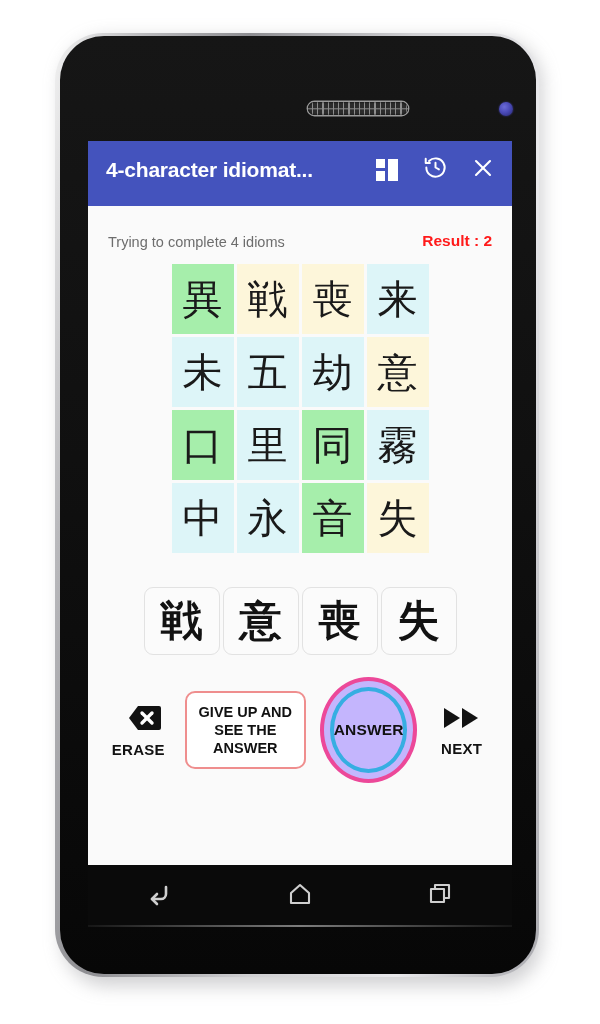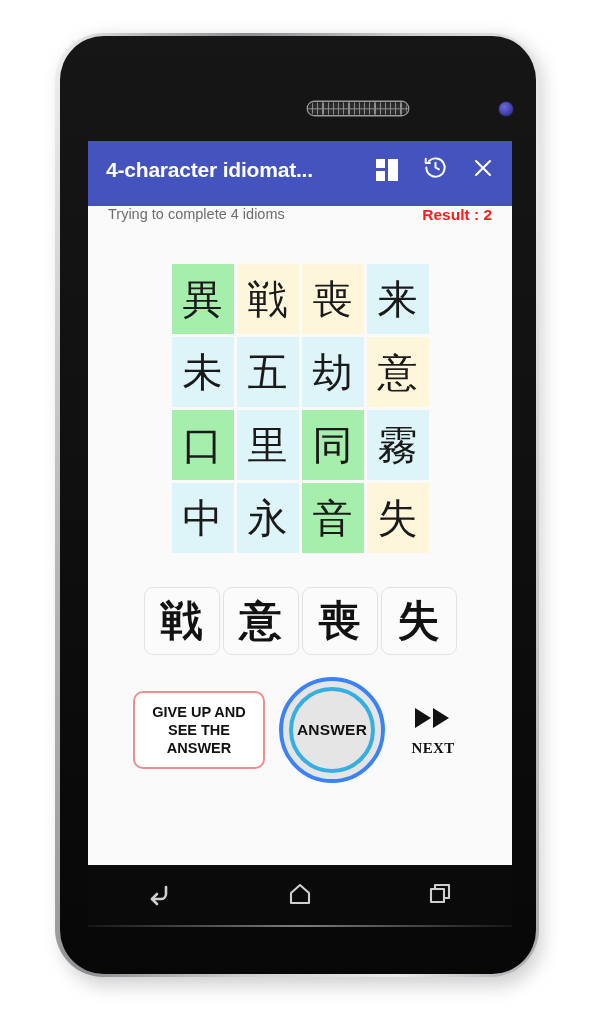--- a/index.html
+++ b/index.html
@@ -126,21 +126,21 @@
   .ic-dash { position: relative; width: 22px; height: 22px; }
   .ic-dash i { position: absolute; background:#fff; display:block; }
   .ic-dash i.a { left:0;  top:0;   width:9px;  height:9px; }
   .ic-dash i.b { left:12px;top:0;   width:10px; height:22px; }
   .ic-dash i.c { left:0;  top:12px; width:9px;  height:10px; }
 
   
   .statusrow {
     height: 44px;
     display: flex;
-    align-items: flex-start;
+    align-items: flex-end;
     justify-content: space-between;
     padding: 0 20px;
     background: #fafafa;
     box-sizing: border-box;
     gap: 39px;
   }
   .status-left { color: #6d6d6d; font-size: 14.5px; }
   .status-right { color: #ff1a1a; font-size: 15.5px; font-weight: 700; }
 
   
@@ -244,22 +244,22 @@
     padding: 6px 4px;
     box-sizing: border-box;
     cursor: pointer;
     margin: 12px 8px;
   }
 
   .answer-btn {
     width: 106px;
     height: 106px;
     border-radius: 50%;
-    border: 4px solid #3b82f6;
-    background: #e5e5e5;
+    border: 4px solid #ec4899;
+    background: #c4b5fd;
     display: flex;
     align-items: center;
     justify-content: center;
     position: relative;
     cursor: pointer;
     margin: 0 6px;
     box-sizing: border-box;
   }
   .answer-btn::before {
     content: "";
@@ -270,21 +270,21 @@
   }
   .answer-text {
     font-size: 15.5px;
     font-weight: 700;
     color: #111;
     letter-spacing: 0.2px;
     position: relative;
     z-index: 2;
   }
 
-  .next-wrap { width: 84px; font-family: Liberation Serif, serif; }
+  .next-wrap { width: 84px; }
   .ic-next { width: 40px; height: 28px; display:flex; align-items:center; justify-content:center; }
 
   
   .navbar {
     position: absolute;
     left: 88px;
     top: 865px;
     width: 424px;
     height: 62px;
     background: #0a0a0a;
@@ -379,20 +379,32 @@
 
     <div class="slots" id="slots">
         <div class="slot">戦</div>
         <div class="slot">意</div>
         <div class="slot">喪</div>
         <div class="slot">失</div>
       </div>
 
     <div class="controls">
 
+      <div class="ctrl erase-wrap">
+        <span class="ic-erase">
+          <svg width="46" height="30" viewBox="0 0 46 30">
+            <path d="M14 15 L23 3 L44 3 A2 2 0 0 1 46 5 L46 25 A2 2 0 0 1 44 27 L23 27 Z" fill="#121212"></path>
+            <g stroke="#ffffff" stroke-width="3.4" stroke-linecap="round">
+              <line x1="27" y1="10" x2="37" y2="20"></line>
+              <line x1="37" y1="10" x2="27" y2="20"></line>
+            </g>
+          </svg>
+        </span>
+        <span class="ctrl-label">ERASE</span>
+      </div>
 
       <div class="giveup">
         <span>GIVE UP AND SEE THE ANSWER</span>
       </div>
 
       <div class="answer-btn">
         <span class="answer-text">ANSWER</span>
       </div>
 
       <div class="ctrl next-wrap">

